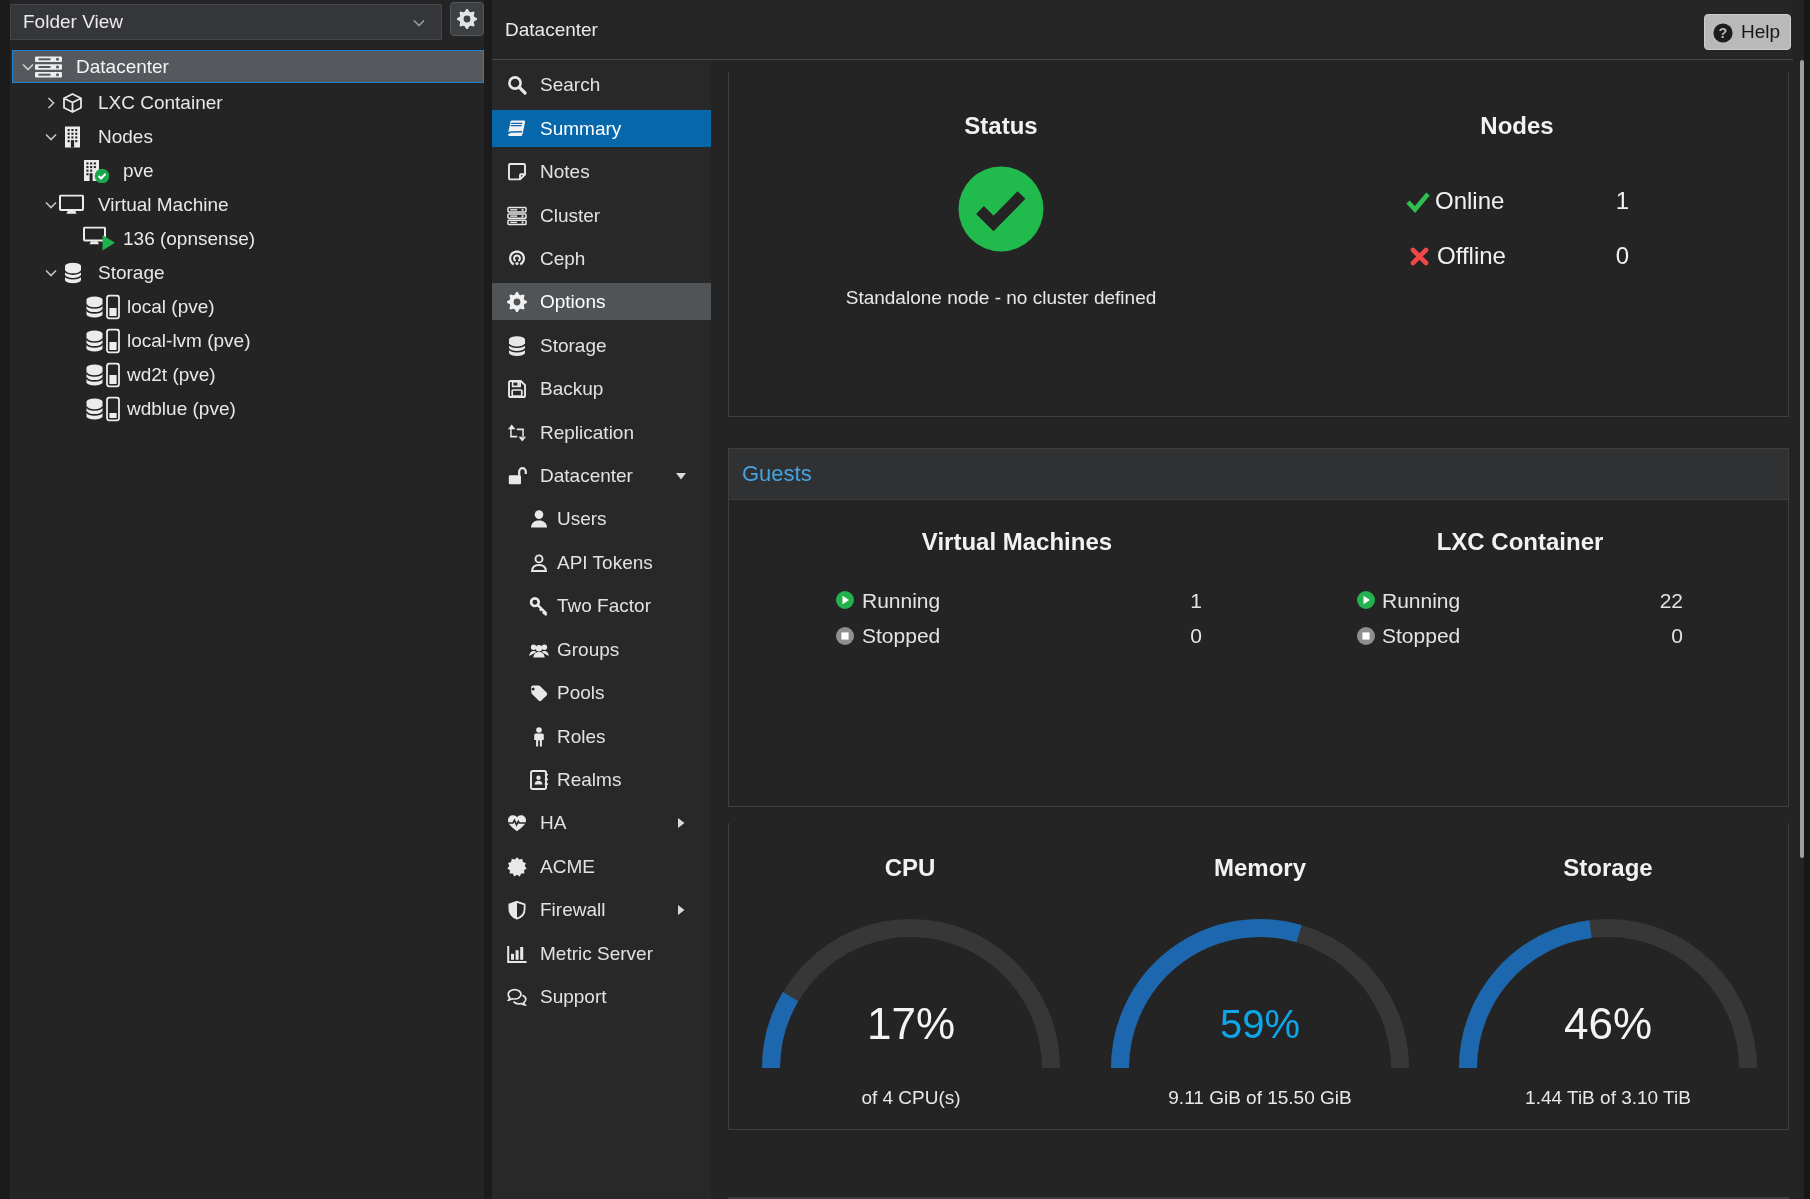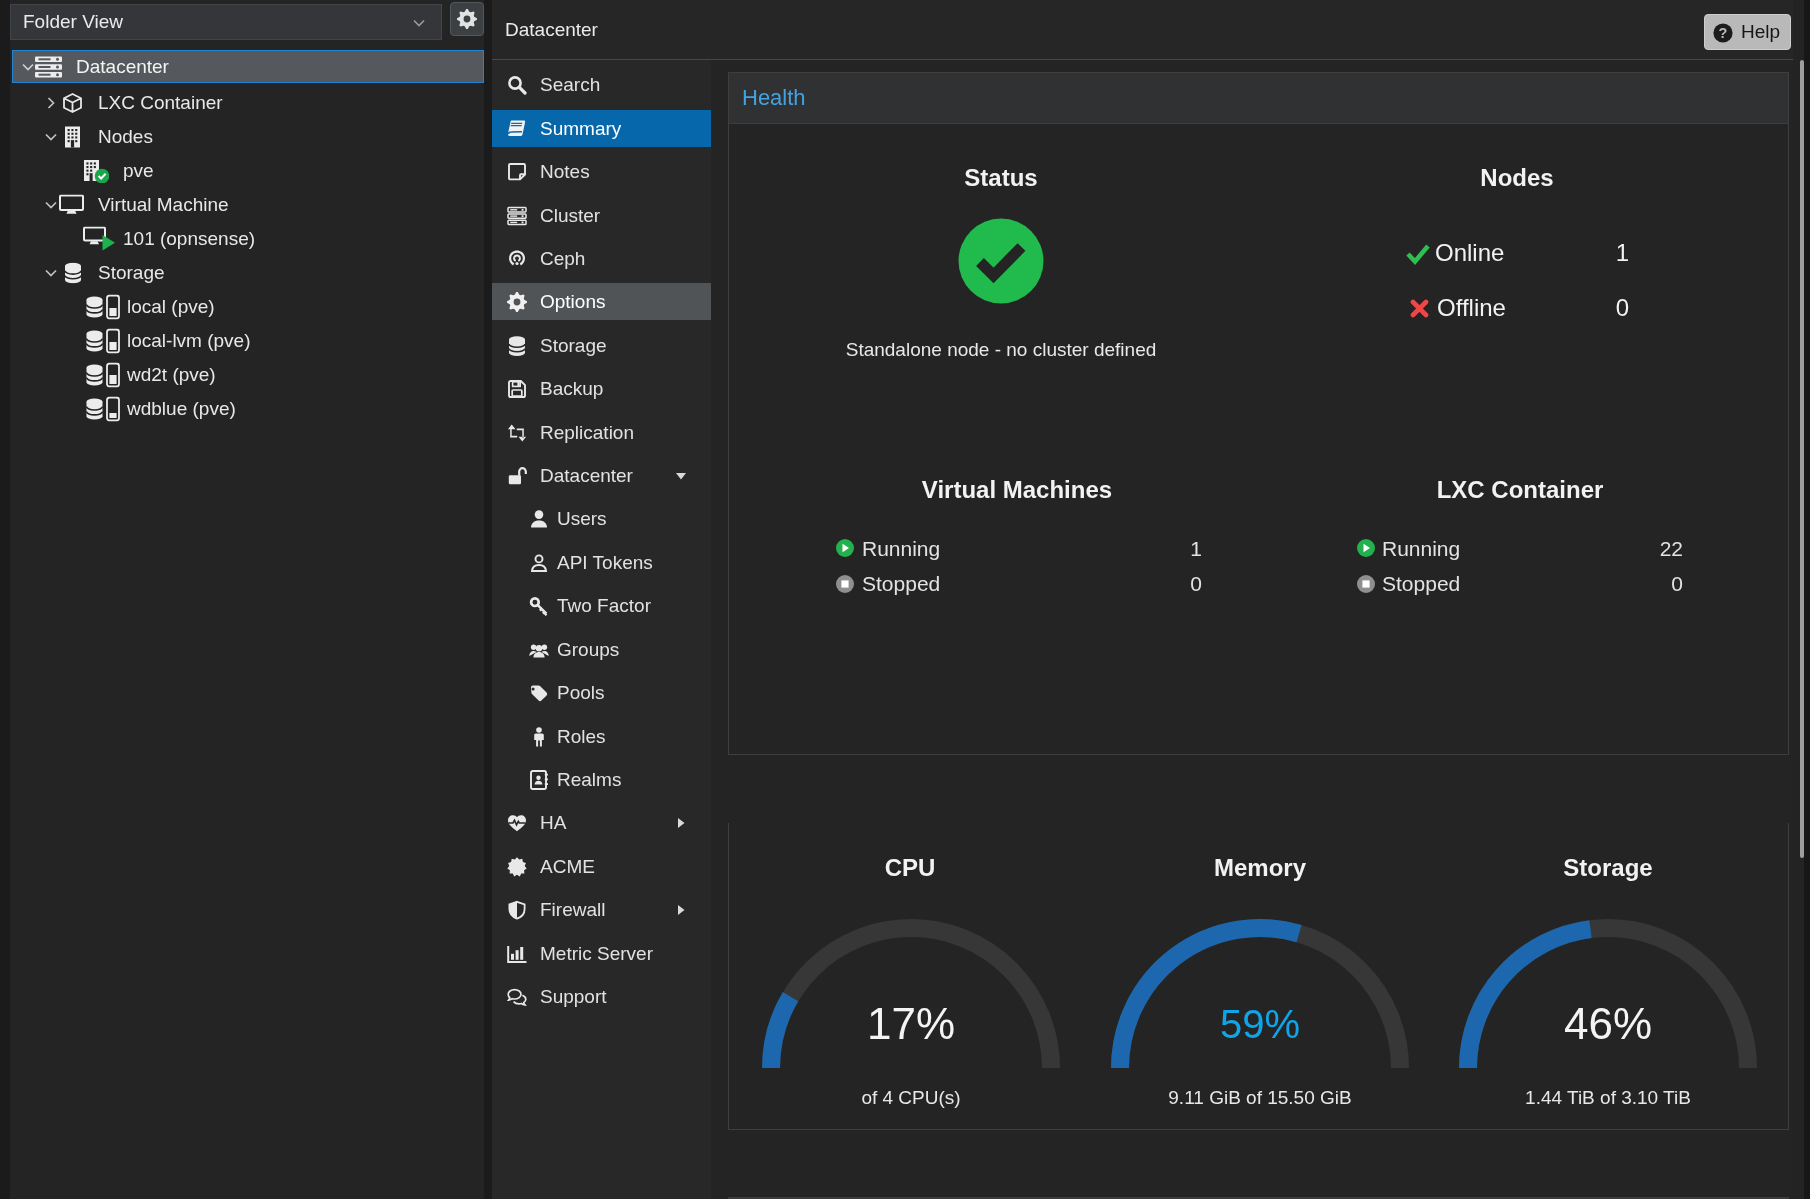--- a/index.html
+++ b/index.html
@@ -158,21 +158,21 @@
     <span class="lbl" style="left:86px">Virtual Machine</span>
   </div>
   <div class="trow" style="top:222px">
     <span class="ticon" style="left:71px">
         <svg width="34" height="25" viewBox="0 0 34 25">
           <rect x="1" y="1" width="21" height="13" rx="1" fill="none" stroke="#ececec" stroke-width="2"></rect>
           <path d="M8,14.8 h6.5 l1.5,3 h-9.5 z" fill="#ececec"></path>
           <path d="M19.5,8.5 L32,16.2 L19.5,24 Z" fill="#1fb14e"></path>
         </svg>
       </span>
-    <span class="lbl" style="left:111px">101 (opnsense)</span>
+    <span class="lbl" style="left:111px">136 (opnsense)</span>
   </div>
   <div class="trow" style="top:256px">
     <span class="tchev" style="left:29px">
         <svg width="20" height="20" viewBox="0 0 20 20">
           <path d="M5,7.5 L10,12.5 L15,7.5" stroke="#c2c2c2" stroke-width="1.7" fill="none"></path>
         </svg>
       </span>
     <span class="ticon" style="left:52px">
         <svg width="18" height="21" viewBox="0 0 18 21">
           <path fill="#ececec" d="M1,3.6 v13.8 a8,3.4 0 0 0 16,0 V3.6 Z"></path>
@@ -493,21 +493,20 @@
         <path fill="none" stroke="#e8e8e8" stroke-width="1.7" d="M7.6,2.6 c3.6,0 6.4,2.1 6.4,4.7 s-2.8,4.7-6.4,4.7 c-0.8,0-1.6-0.1-2.3-0.3 c-1,0.8-2.2,1.3-3.6,1.4 c0.6-0.7 1-1.5 1.1-2.4 C1.6,9.8 1.2,8.6 1.2,7.3 C1.2,4.7 4,2.6 7.6,2.6 Z"></path>
         <path fill="none" stroke="#e8e8e8" stroke-width="1.7" d="M15.4,8.2 c2,0.8 3.4,2.3 3.4,4 c0,1.3-0.8,2.5-2,3.3 c0.1,0.9 0.5,1.7 1.1,2.4 c-1.4-0.1-2.6-0.6-3.6-1.4 c-0.7,0.2-1.5,0.3-2.3,0.3 c-2.3,0-4.3-0.9-5.4-2.2"></path>
       </svg>
     </span>
     <span class="mlbl">Support</span>
   </div>
 
 <div class="abs" id="content">
 
   <div class="panel" style="top:12px">
-    <div class="phdr">Health</div>
     <div class="pbody" style="height:345px">
       <div class="h3" style="left:272px;top:54px">Status</div>
       <div class="h3" style="left:788px;top:54px">Nodes</div>
       <svg class="abs" style="left:229px;top:94px" width="86" height="86" viewBox="0 0 86 86">
           <circle cx="43" cy="43" r="42.5" fill="#21bb4d"></circle>
           <path d="M22,44 l13.5,13.5 l28,-28.5" stroke="#242424" stroke-width="11" fill="none"></path>
         </svg>
       <div class="ctr" style="left:272px;top:226px;color:#e8e8e8">Standalone node - no cluster defined</div>
       <svg class="abs" style="left:677px;top:117px" width="24" height="24" viewBox="0 0 24 24">
           <path d="M2,13 l7,7.5 L22,5" stroke="#2fbe51" stroke-width="4.6" fill="none"></path>
@@ -516,20 +515,21 @@
       <div class="kvval" style="left:805px;top:129px;width:95px;font-size:24px;color:#f2f2f2">1</div>
       <svg class="abs" style="left:681px;top:175px" width="19" height="19" viewBox="0 0 19 19">
           <path d="M3,3 L16,16 M16,3 L3,16" stroke="#ef4747" stroke-width="4.6" stroke-linecap="round" fill="none"></path>
         </svg>
       <div class="kvlbl" style="left:708px;top:184px;font-size:24px;color:#f2f2f2">Offline</div>
       <div class="kvval" style="left:805px;top:184px;width:95px;font-size:24px;color:#f2f2f2">0</div>
     </div>
   </div>
 
   <div class="panel" style="top:388px">
+    <div class="phdr">Guests</div>
     <div class="pbody" style="height:307px">
       <div class="h3" style="left:288px;top:42px">Virtual Machines</div>
       <div class="h3" style="left:791px;top:42px">LXC Container</div>
       <svg class="abs" style="left:107px;top:91px" width="18" height="18" viewBox="0 0 18 18">
           <circle cx="9" cy="9" r="9" fill="#23b14e"></circle>
           <path d="M6.5,4.8 L13,9 L6.5,13.2 Z" fill="#fff"></path>
         </svg>
       <div class="kvlbl" style="left:133px;top:101px;font-size:21px">Running</div>
       <div class="kvval" style="left:393px;top:101px;width:80px;font-size:21px">1</div>
       <svg class="abs" style="left:107px;top:127px" width="18" height="18" viewBox="0 0 18 18">

